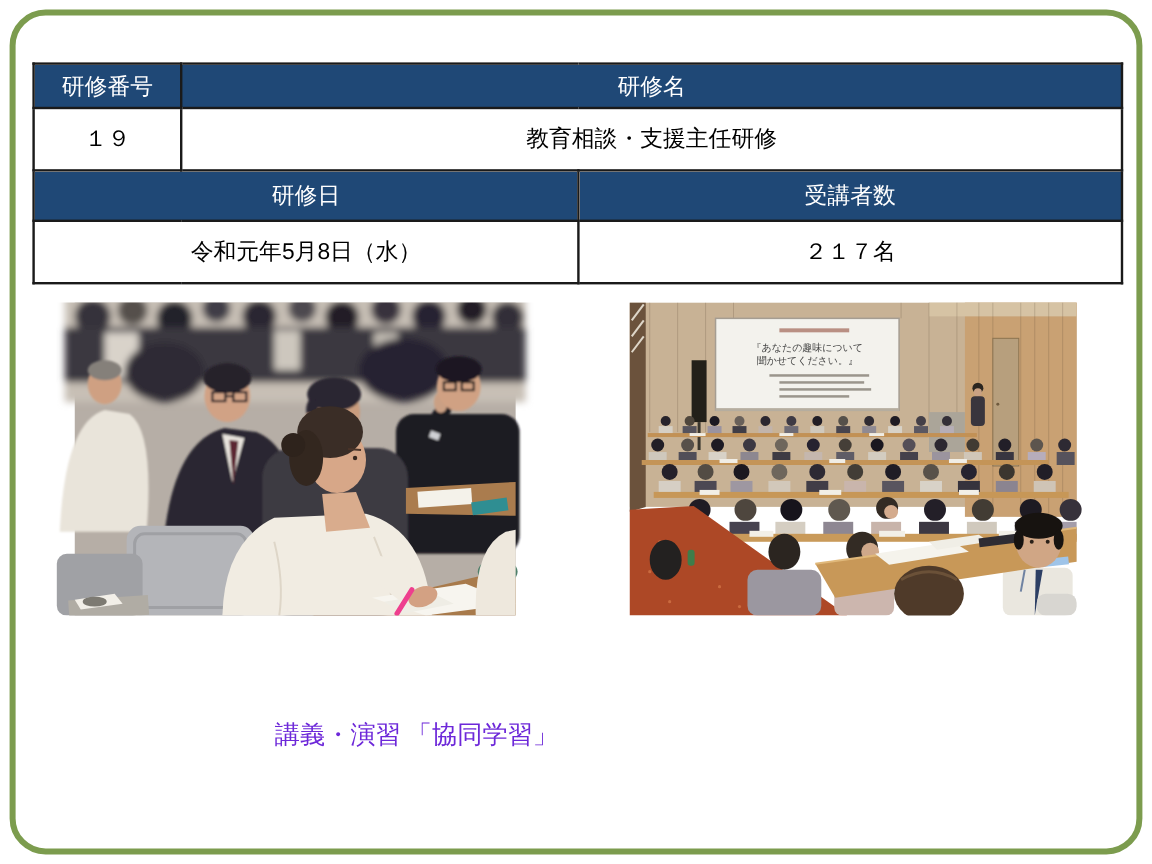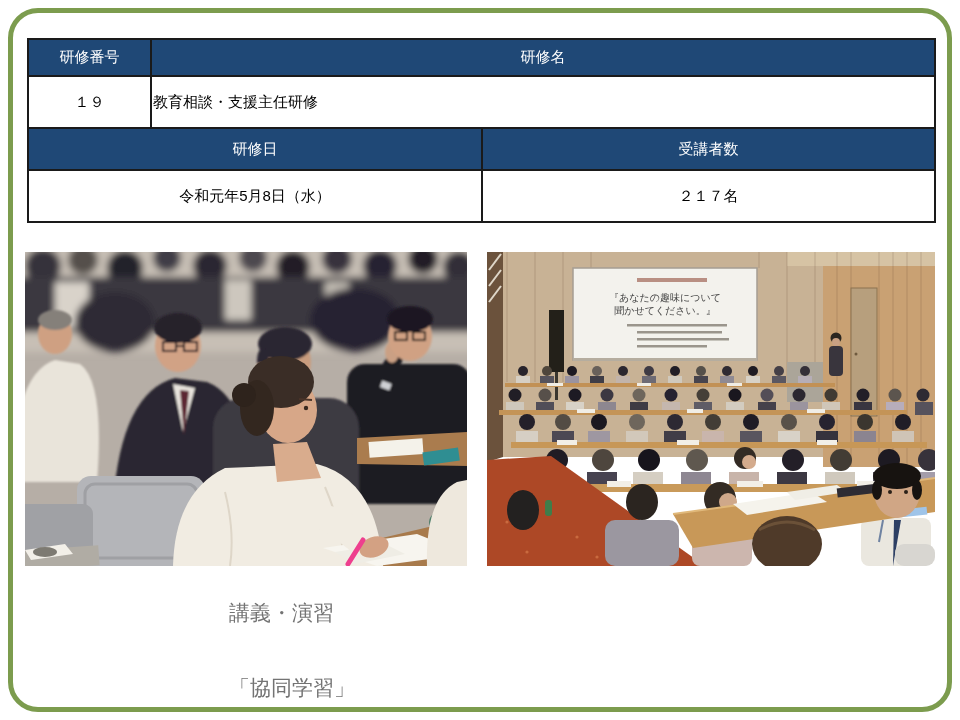--- a/index.html
+++ b/index.html
@@ -2,35 +2,35 @@
 <html style="--green: #7c9c4e; --navy: #1f4876; --header-text: #ffffff;"><head>
 <meta charset="utf-8">
 <style>
   html,body{margin:0;padding:0;width:960px;height:720px;background:#ffffff;overflow:hidden;}
   body{position:relative;font-family:"Liberation Sans","DejaVu Sans",sans-serif;color:#000;}
   :root{--green:#7c9c4e;--navy:#1f4876;--header-text:#ffffff;}
 
   .slide-border{position:absolute;left:8px;top:8px;width:934px;height:694px;
     border:5px solid var(--green);border-radius:30px;pointer-events:none;}
 
-  table.info-table{position:absolute;left:27px;top:38px;width:907px;
-    border-collapse:collapse;table-layout:fixed;font-size:15px;}
+  table.info-table{position:absolute;left:27px;top:52px;width:907px;
+    border-collapse:collapse;table-layout:fixed;font-size:19px;}
   table.info-table td{border:2px solid #1a1a1a;text-align:center;vertical-align:middle;
     overflow:hidden;white-space:nowrap;}
   table.info-table tr.hdr td{background:var(--navy);color:var(--header-text);}
-  table.info-table td.name-cell{text-align:left;}
-
-  .photo{position:absolute;top:252px;height:314px;border-radius:23px;}
+  table.info-table td.name-cell{text-align:center;}
+
+  .photo{position:absolute;top:252px;height:261px;border-radius:23px;}
   .photo.left{left:25px;width:442px;}
   .photo.right{left:487px;width:448px;}
   .photo svg{display:block;width:100%;height:100%;}
 
-  .caption{position:absolute;left:229px;top:597px;display:flex;gap:15px;
-    font-size:21px;line-height:32px;color:#737373;flex-direction:column;}
-  .caption .cap-lines{display:flex;flex-direction:column;margin-top:28px;}
+  .caption{position:absolute;left:229px;top:597px;display:flex;gap:5px;
+    font-size:21px;line-height:32px;color:#6d28d9;}
+  .caption .cap-lines{display:flex;flex-direction:column;}
 </style>
 </head>
 <body>
 
 <div class="slide-border"></div>
 
 <table class="info-table">
   <colgroup>
       <col style="width:123px">
       <col style="width:331px">

